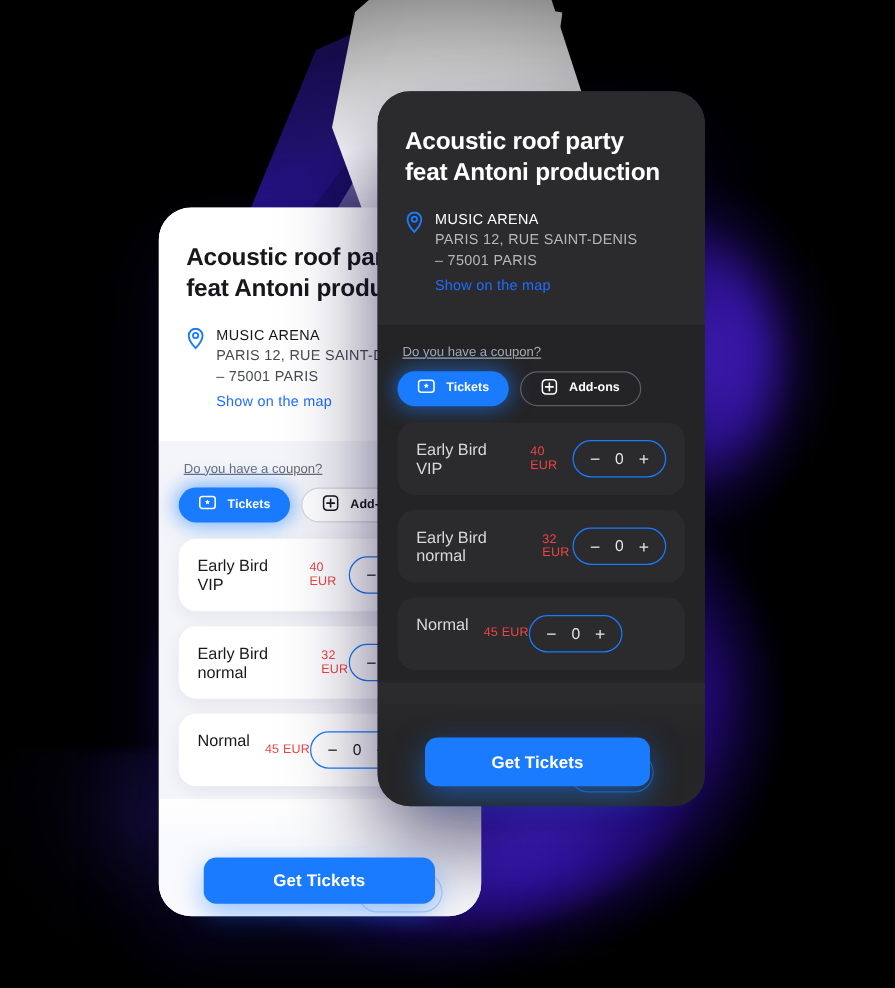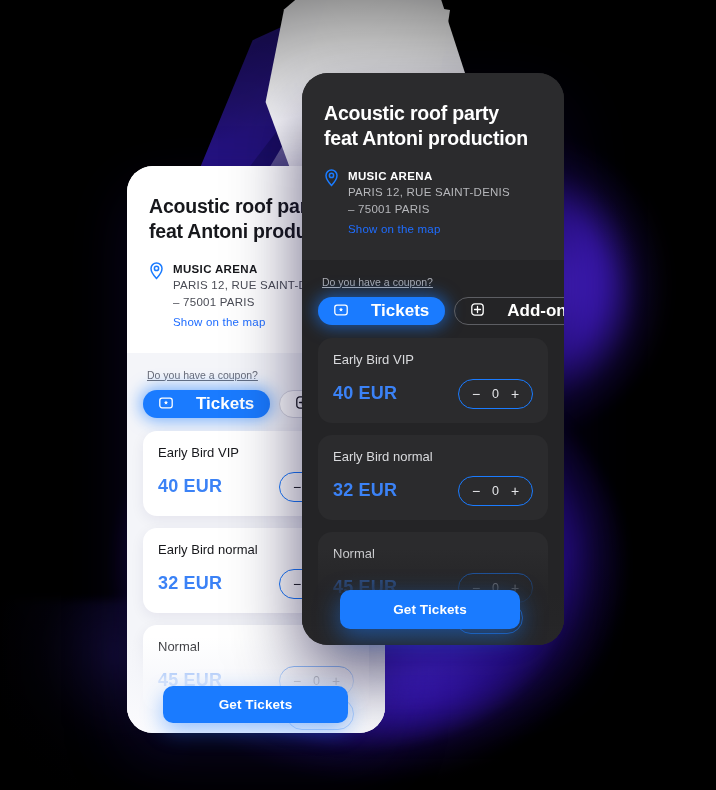--- a/index.html
+++ b/index.html
@@ -147,63 +147,63 @@
     line-height: 1.28;
     letter-spacing: -0.2px;
   }
   .dark-body { background: #242426; padding: 14px 16px 10px 16px; }
 
   
   .venue { display: flex; gap: 9px; margin-top: 17px; }
   .pin-icon { flex: 0 0 auto; margin-top: 1px; }
   .venue-lines { line-height: 1.42; }
   .venue-name {
-    font-size: 11.5px; font-weight: bold; letter-spacing: .35px;
+    font-size: 11.5px; font-weight: normal; letter-spacing: .35px;
   }
   .venue-addr { font-size: 11.5px; letter-spacing: .25px; }
   .venue-link {
     font-size: 11.5px; color: #1f6dff; 
     letter-spacing: .2px; cursor: pointer; display: inline-block;
   }
   .light-card .venue-name { color: #17181c; }
   .light-card .venue-addr { color: #4a4c55; }
   .dark-card .venue-name { color: #ffffff; }
   .dark-card .venue-addr { color: #b6b7bb; }
 
   
   .coupon-q { font-size: 10.5px; margin: 2px 0 9px 4px; text-decoration: underline; }
   .light-card .coupon-q { color: #6a6c77; }
   .dark-card .coupon-q { color: #a9aab0; }
 
   .tabs { display: flex; gap: 9px; }
   .tab {
     height: 28px; border-radius: 16px; display: flex; align-items: center;
-    justify-content: center; gap: 23px; font-size: 17px; font-weight: bold;
+    justify-content: center; gap: 9px; font-size: 10px; font-weight: bold;
     padding: 0 16px; cursor: pointer; white-space: nowrap; box-sizing: border-box;
   }
   .tab-active {
     background: #1a7bff; color: #ffffff;
     box-shadow: 0 0 16px 3px rgba(26,123,255,0.55);
   }
   .tab-idle-dark { border: 1px solid #5d5e63; color: #ffffff; background: transparent; }
   .tab-idle-light { border: 1px solid #d4d6e0; color: #17181c; background: #ffffff; }
 
   
   .rows { margin-top: 13px; display: flex; flex-direction: column; gap: 12px; }
   .row {
     border-radius: 14px; padding: 14px 15px 14px 15px;
-    display: flex; flex-direction: column; gap: 12px;
+    display: flex; flex-direction: row; gap: 12px;
   }
   .row-light { background: #ffffff; box-shadow: 0 4px 14px rgba(30,20,80,0.07); }
   .row-dark  { background: #2b2b2d; }
   .row-name { font-size: 13px; }
   .light-card .row-name { color: #17181c; }
   .dark-card .row-name { color: #d9dadd; }
   .row-bottom { display: flex; align-items: center; justify-content: space-between; }
-  .row-price { font-size: 18px; font-weight: bold; color: #3b82f6; letter-spacing: .2px; }
+  .row-price { font-size: 10px; font-weight: normal; color: #ef4444; letter-spacing: .2px; }
 
   .stepper {
     display: flex; align-items: center; gap: 9px;
     border: 1px solid #1a7bff; border-radius: 18px;
     height: 30px; padding: 0 11px; box-sizing: border-box;
   }
   .step-btn {
     font-size: 14px; line-height: 1; cursor: pointer; user-select: none;
     width: 12px; text-align: center;
   }

